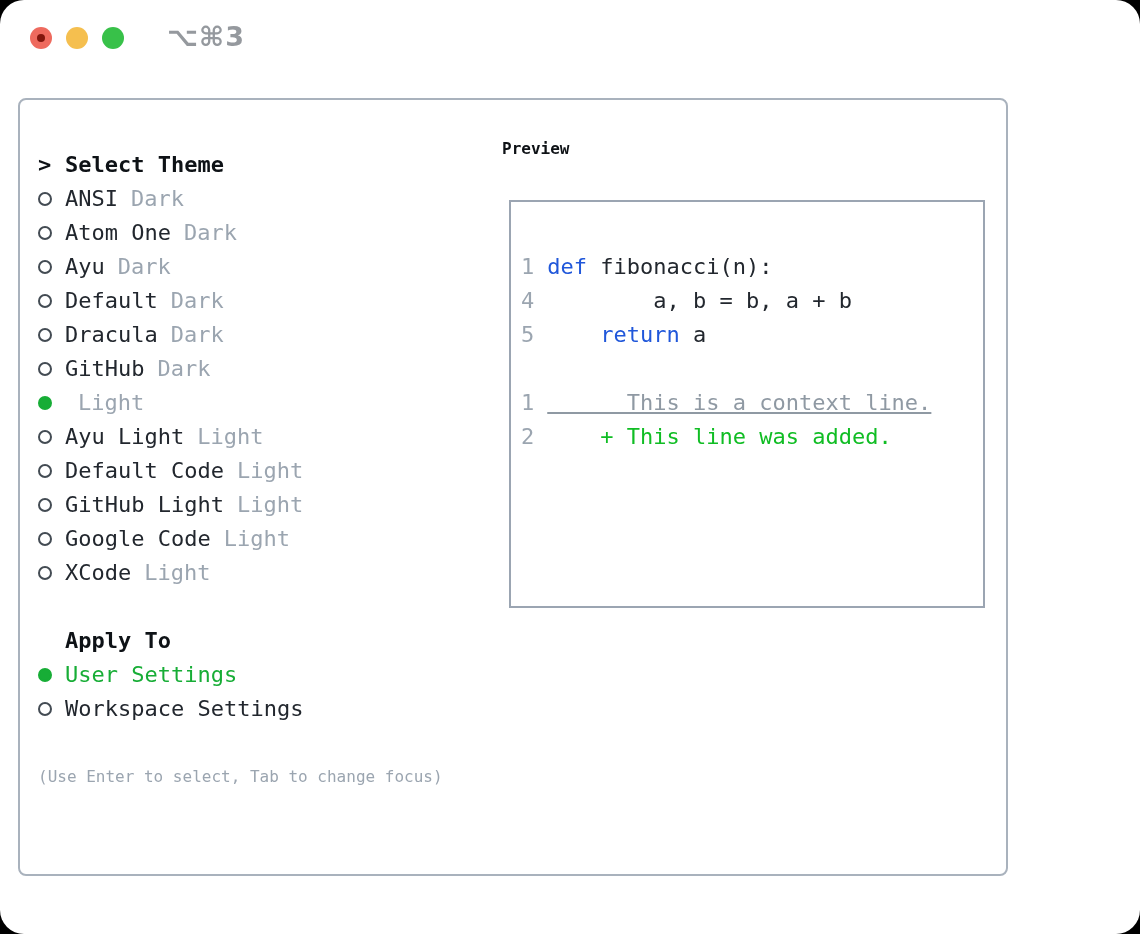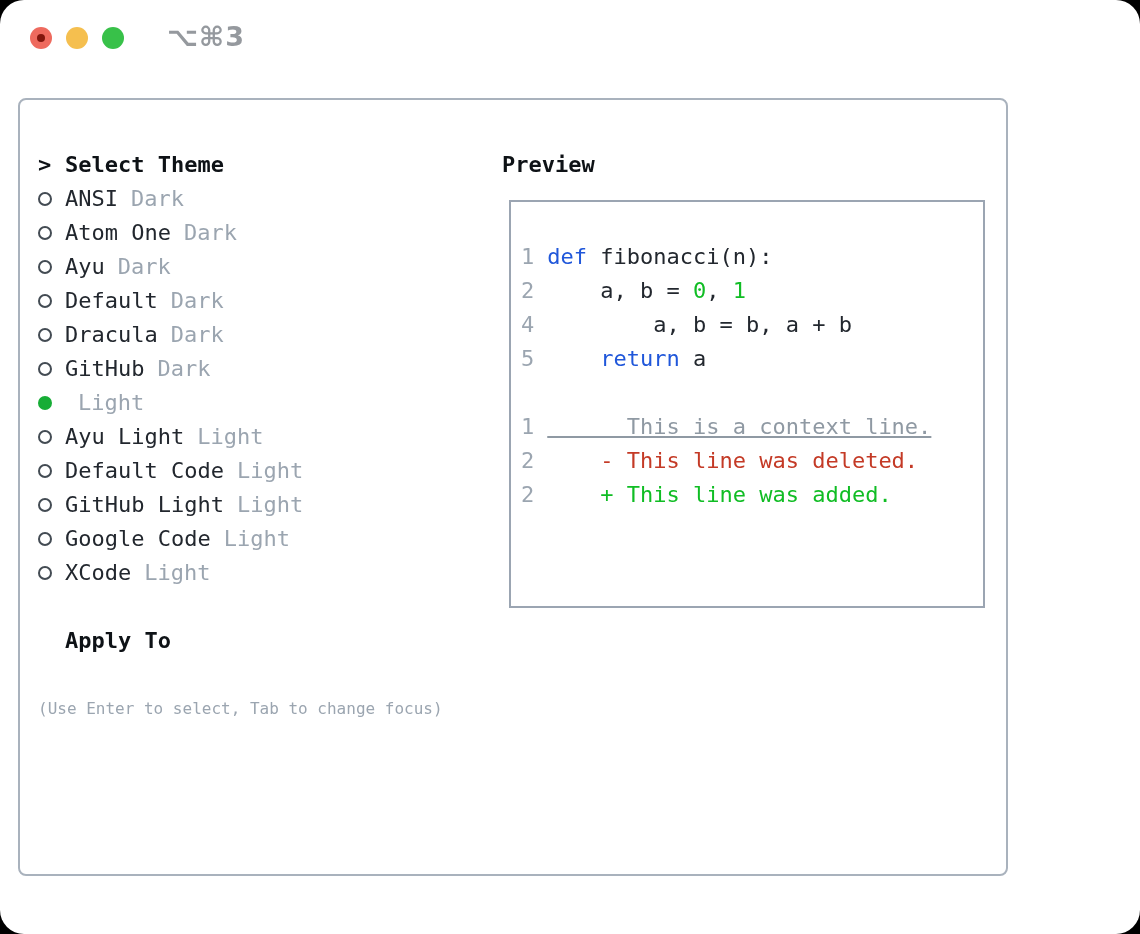--- a/index.html
+++ b/index.html
@@ -28,25 +28,25 @@
   .spacer{height:34px;}
   .marker{display:inline-flex;width:27px;align-items:center;font-weight:bold;color:var(--header-black);}
   .circle{width:14px;height:14px;border:2px solid #434b53;border-radius:50%;box-sizing:border-box;}
   .circle.filled{border-color:var(--accent-green);background:var(--accent-green);}
   .header-text{font-weight:bold;color:var(--header-black);}
   .name{color:var(--text-dark);}
   .name.selected{color:var(--accent-green);}
   .tag{color:var(--muted);margin-left:13px;}
   .footer{width:412px;color:var(--muted);font-size:16px;line-height:34px;}
   
-  .preview-header{position:absolute;left:502px;top:148px;height:34px;line-height:34px;
-                  font-size:22px;font-weight:bold;color:var(--header-black);}
+  .preview-header{position:absolute;left:502px;top:132px;height:34px;line-height:34px;
+                  font-size:16px;font-weight:bold;color:var(--header-black);}
   .preview-box{position:absolute;left:509px;top:200px;width:476px;height:408px;
                border:2px solid var(--border-preview);box-sizing:border-box;}
-  .code-block{position:absolute;left:521px;top:240px;font-size:22px;}
+  .code-block{position:absolute;left:521px;top:250px;font-size:22px;}
   .crow{height:34px;line-height:34px;white-space:pre;}
   .lnum{color:var(--muted);padding-right:13px;}
   .tok-txt{color:var(--text-dark);}
   .tok-kw{color:var(--code-blue);}
   .tok-fn{color:var(--code-cyan);}
   .tok-num{color:var(--code-green);}
   .tok-ctx{color:var(--ctx);text-decoration:underline;}
   .tok-del{color:var(--diff-red);}
   .tok-add{color:var(--code-green);}
 </style>
@@ -85,32 +85,34 @@
         <div class="row"><span class="marker"><span class="circle"></span></span><span class="name">XCode</span><span class="tag">Light</span></div>
       </div>
 
     <div class="spacer"></div>
 
     <div class="row">
       <span class="marker"></span>
       <span class="header-text">Apply To</span>
     </div>
 
+    <div id="apply-list">
+        <div class="row"><span class="marker"><span class="circle filled"></span></span><span class="name selected">User Settings</span></div>
+        <div class="row"><span class="marker"><span class="circle"></span></span><span class="name">Workspace Settings</span></div>
+      </div>
 
     <div class="spacer"></div>
 
     <div class="footer">(Use Enter to select, Tab to change focus)</div>
   </div>
 
   <div class="preview-header">Preview</div>
   <div class="preview-box"></div>
   <div class="code-block" id="code-block">
       <div class="crow"><span class="lnum">1</span><span class="tok-kw">def</span><span class="tok-txt"> fibonacci(n):</span></div>
-      <div class="crow"><span class="lnum">2</span><span class="tok-txt">    a, b = </span><span class="tok-num">0</span><span class="tok-txt">, </span><span class="tok-num">1</span></div>
       <div class="crow"><span class="lnum">4</span><span class="tok-txt">        a, b = b, a + b</span></div>
       <div class="crow"><span class="lnum">5</span><span class="tok-txt">    </span><span class="tok-kw">return</span><span class="tok-txt"> a</span></div>
       <div class="crow"><span class="lnum"></span></div>
       <div class="crow"><span class="lnum">1</span><span class="tok-ctx">      This is a context line.</span></div>
-      <div class="crow"><span class="lnum">2</span><span class="tok-del">    - This line was deleted.</span></div>
       <div class="crow"><span class="lnum">2</span><span class="tok-add">    + This line was added.</span></div>
     </div>
 
 </div>
 
 </body></html>

